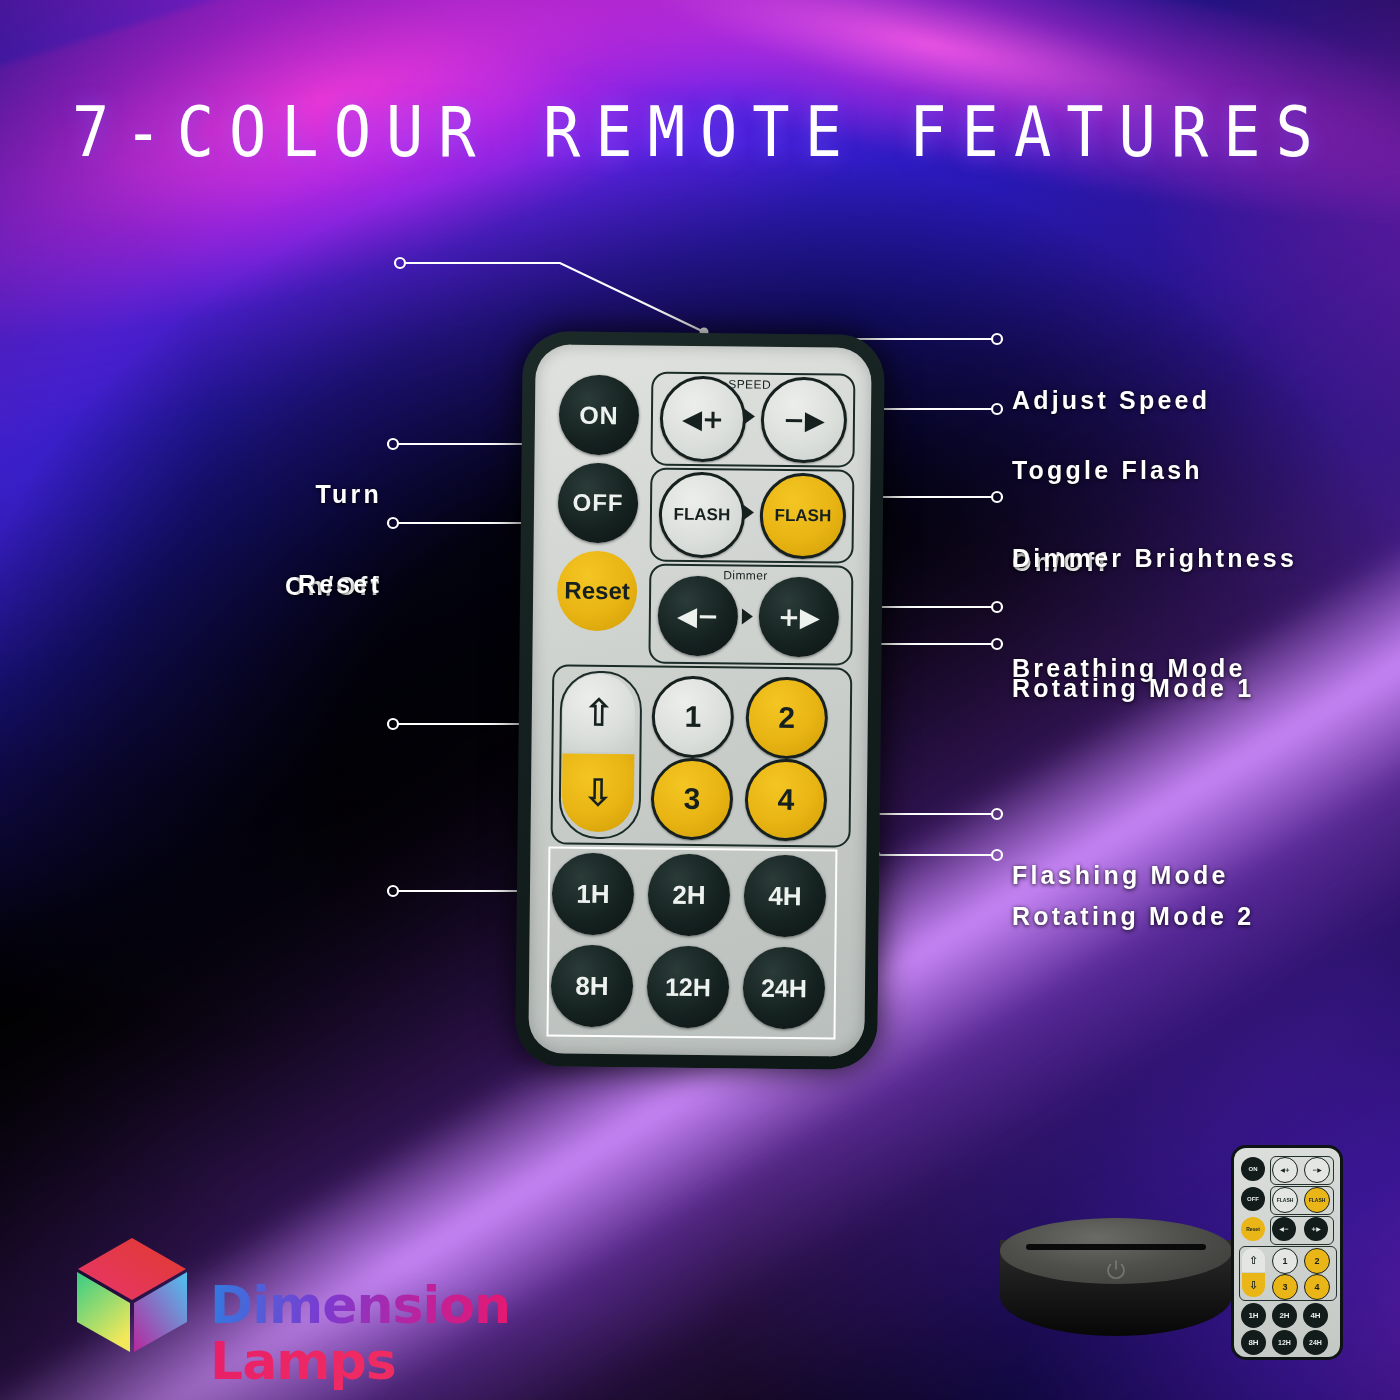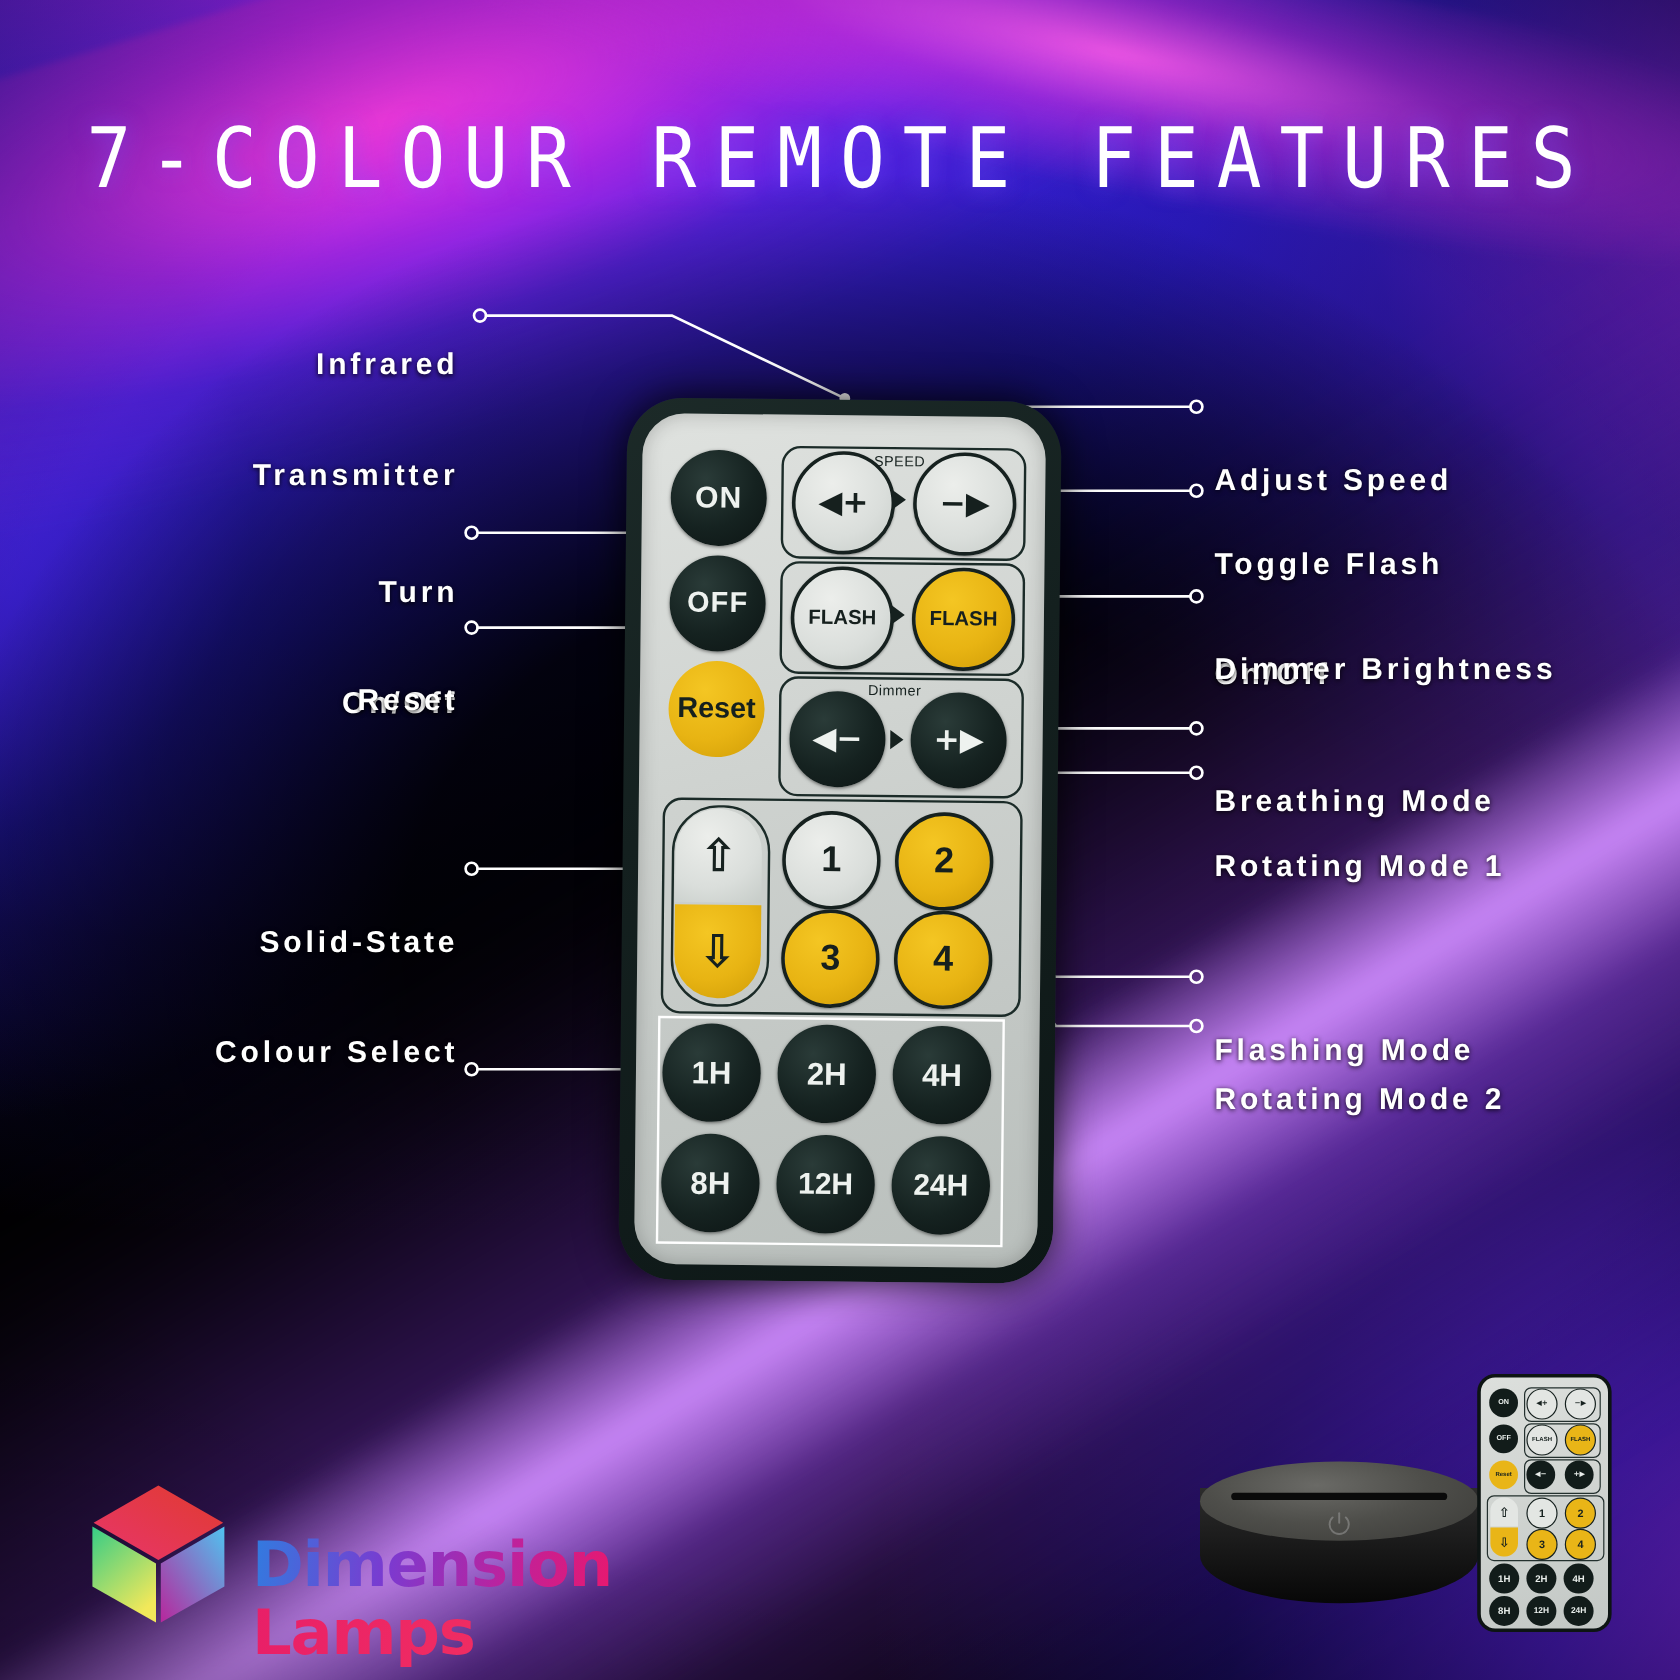--- a/index.html
+++ b/index.html
@@ -270,58 +270,50 @@
       <circle cx="807" cy="479" r="4.5"></circle>
       <circle cx="698" cy="572" r="4.5"></circle>
       <circle cx="793" cy="575" r="4.5"></circle>
       <circle cx="707" cy="673" r="4.5"></circle>
       <circle cx="823" cy="683" r="4.5"></circle>
       <circle cx="713" cy="768" r="4.5"></circle>
       <circle cx="823" cy="782" r="4.5"></circle>
     </g>
   </svg>
 
-  <div class="label left" style="right:1018px;top:228px;">
-    <div>Infrared</div>
-    <div>Transmitter</div>
-  </div>
 
   <div class="label left" style="right:1018px;top:418px;">
     <div>Turn</div>
     <div>On/Off</div>
   </div>
 
   <div class="label left" style="right:1018px;top:508px;">
     <div>Reset</div>
   </div>
 
-  <div class="label left" style="right:1018px;top:709px;">
-    <div>Solid-State</div>
-    <div>Colour Select</div>
-  </div>
 
 
   <div class="label right" style="left:1012px;top:324px;">
     <div>Adjust Speed</div>
   </div>
 
   <div class="label right" style="left:1012px;top:394px;">
     <div>Toggle Flash</div>
     <div>On/Off</div>
   </div>
 
   <div class="label right" style="left:1012px;top:482px;">
     <div>Dimmer Brightness</div>
   </div>
 
   <div class="label right" style="left:1012px;top:592px;">
     <div>Breathing Mode</div>
   </div>
 
-  <div class="label right" style="left:1012px;top:646px;">
+  <div class="label right" style="left:1012px;top:612px;">
     <div>Rotating Mode 1</div>
   </div>
 
   <div class="label right" style="left:1012px;top:799px;">
     <div>Flashing Mode</div>
   </div>
 
   <div class="label right" style="left:1012px;top:840px;">
     <div>Rotating Mode 2</div>
   </div>

